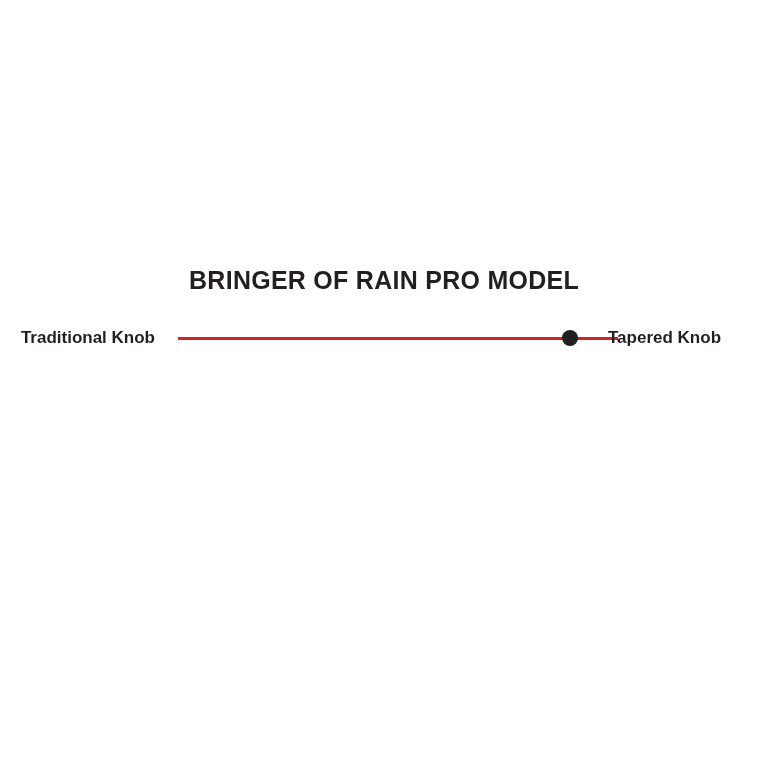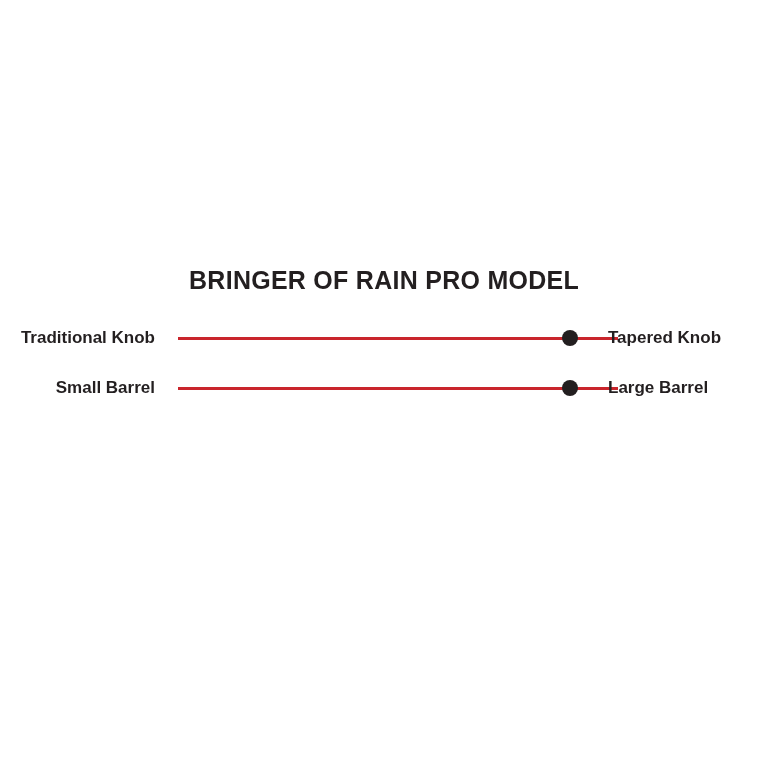--- a/index.html
+++ b/index.html
@@ -94,24 +94,16 @@
     <div class="row">
       <div class="label-left">Traditional Knob</div>
       <div class="track">
         <div class="track-line"></div>
         <div class="dot" style="left: 89%;"></div>
       </div>
       <div class="label-right">Tapered Knob</div>
     </div>
 
 
-    <div class="row">
-      <div class="label-left">Small Barrel</div>
-      <div class="track">
-        <div class="track-line"></div>
-        <div class="dot" style="left: 89%;"></div>
-      </div>
-      <div class="label-right">Large Barrel</div>
-    </div>
 
 
   </div>
 </div>
 
 </body></html>

